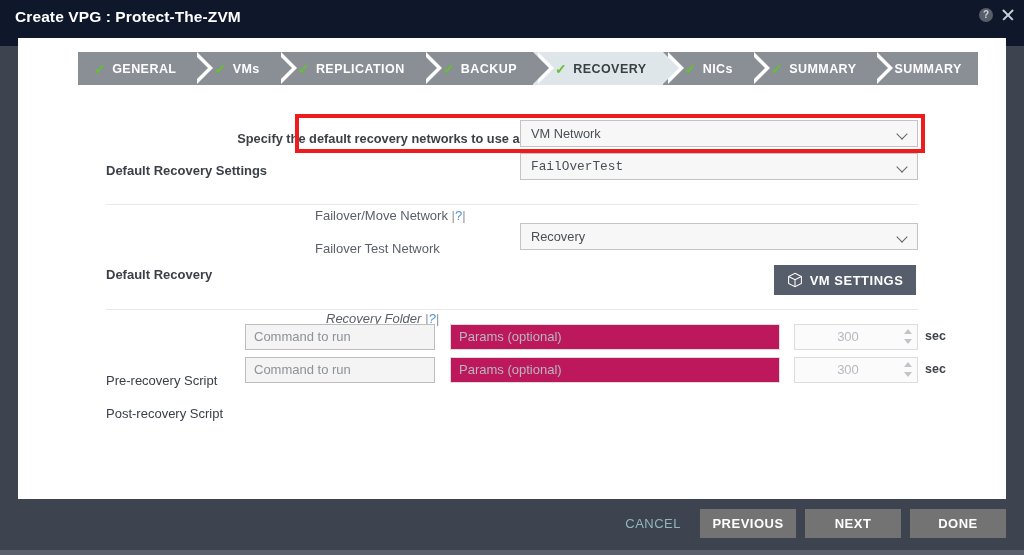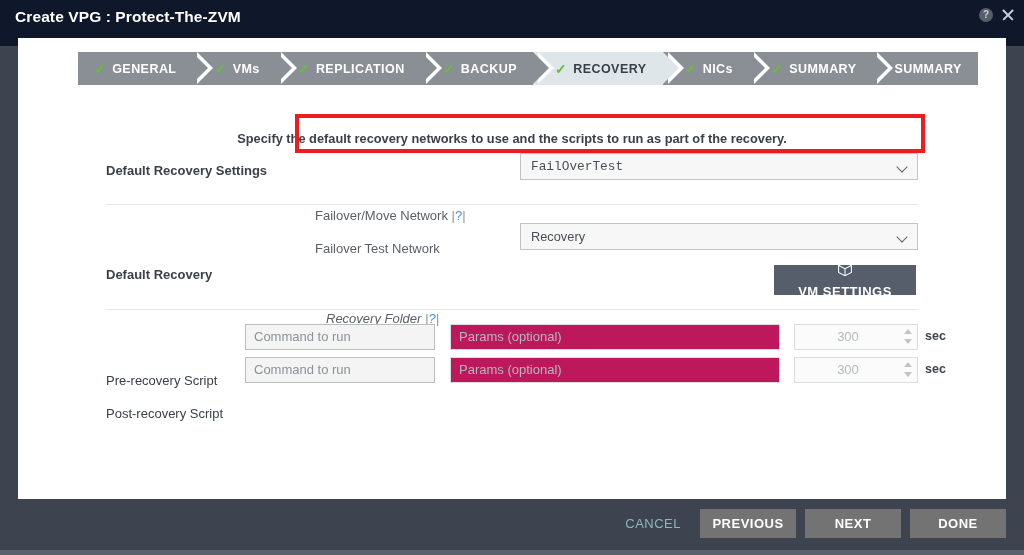--- a/index.html
+++ b/index.html
@@ -258,21 +258,20 @@
     background: #565d6b;
     color: #ffffff;
     font-size: 13px;
     font-weight: bold;
     letter-spacing: .5px;
     display: flex;
     align-items: center;
     justify-content: center;
     gap: 7px;
     cursor: pointer;
-    flex-direction: column;
   }
   .cube-icon {
     width: 16px; height: 16px;
     display: inline-block;
   }
 
   
   #red-box {
     position: absolute;
     left: 277px; top: 76px;
@@ -372,20 +371,24 @@
 
   <div id="instruction">Specify the default recovery networks to use and the scripts to run as part of the recovery.</div>
 
   <div class="section-label" style="left:88px; top:125px;">Default Recovery Settings</div>
 
   <div class="field-label" style="left:297px; top:126px;">
     <span>Failover/Move Network</span>
     <span class="bar">|</span><span class="qmark">?</span><span class="bar">|</span>
   </div>
 
+  <div class="select" style="left:502px; top:82px; width:398px;">
+    <span>VM Network</span>
+    <span class="chev"></span>
+  </div>
 
   <div class="field-label" style="left:297px; top:159px;">Failover Test Network</div>
 
   <div class="select" style="left:502px; top:115px; width:398px;font-family:Liberation Mono, monospace;">
     <span>FailOverTest</span>
     <span class="chev"></span>
   </div>
 
   <div class="divider" style="left:88px; top:166px; width:812px;"></div>
 

